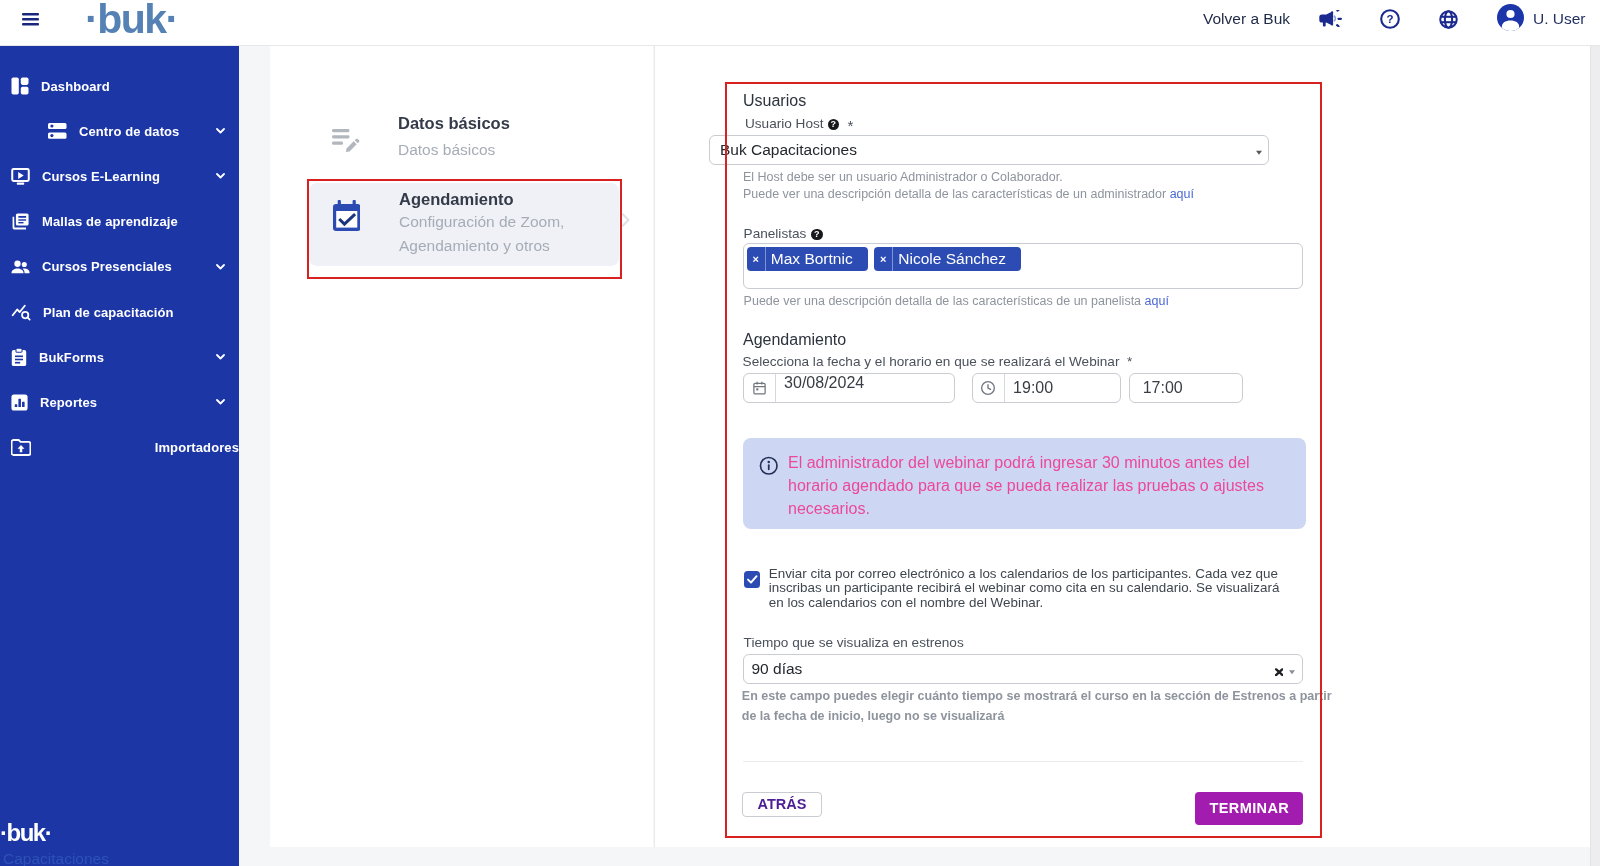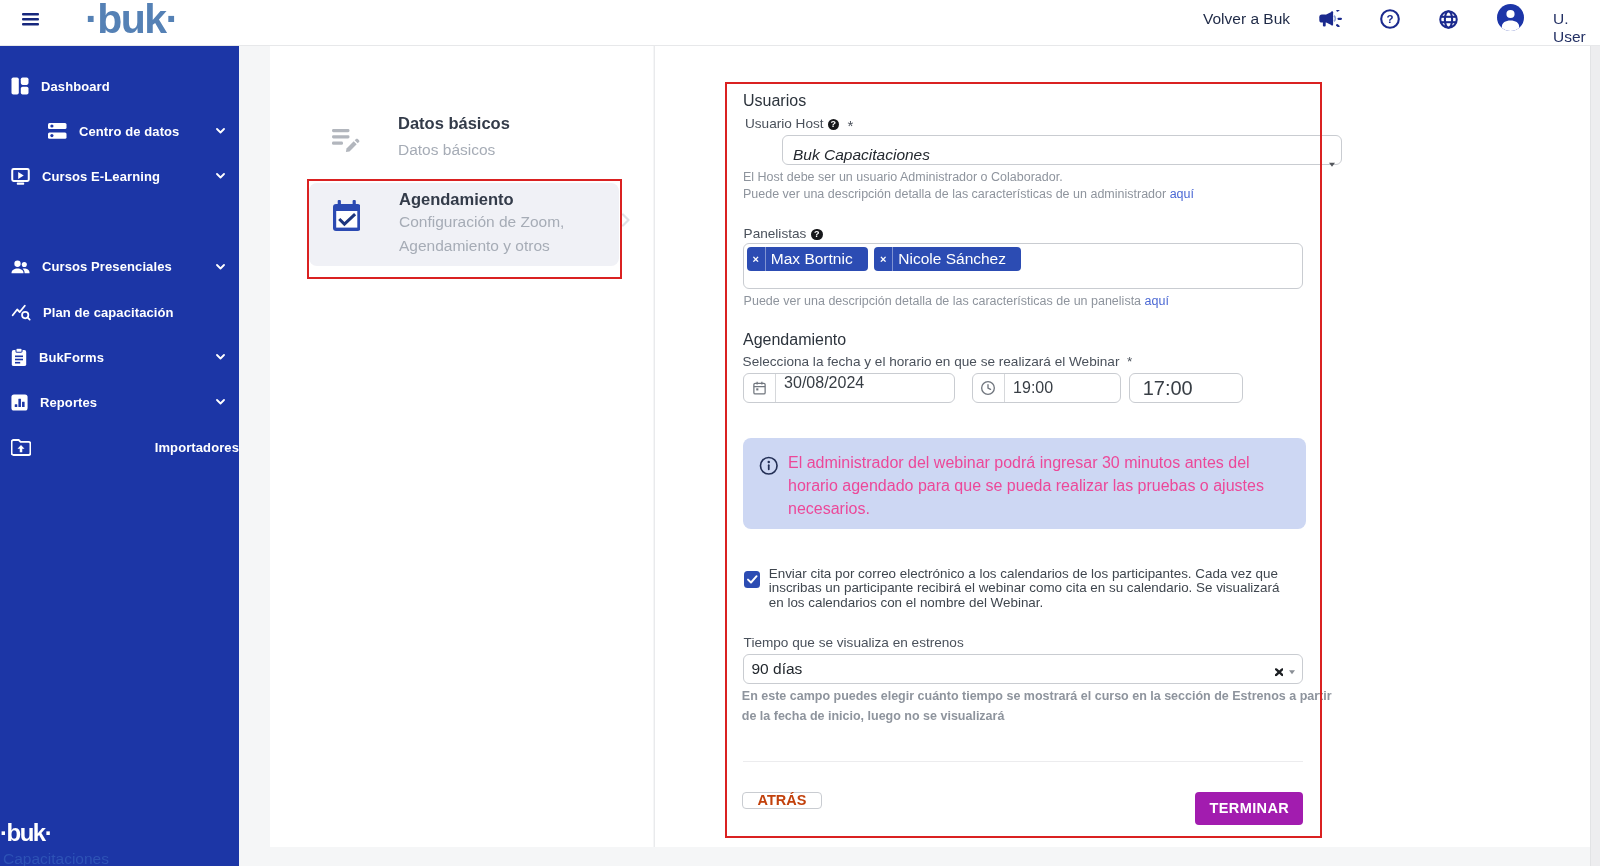--- a/index.html
+++ b/index.html
@@ -64,21 +64,21 @@
 <svg class="abs" style="left:1497px;top:4px;z-index:6" width="27" height="27" viewBox="0 0 27 27">
   <defs>
       <clipPath id="avc">
         <circle cx="13.5" cy="13.5" r="13.5"></circle>
       </clipPath>
     </defs>
   <circle cx="13.5" cy="13.5" r="13.5" fill="#1c35a8"></circle>
   <circle cx="13.5" cy="10" r="4.1" fill="#fff"></circle>
   <path clip-path="url(#avc)" d="M13.5 16.6 c-5 0-8.6 2.4-8.6 5.6 v5.5 h17.2 v-5.5 c0-3.2-3.6-5.6-8.6-5.6 z" fill="#fff"></path>
 </svg>
-<div class="abs" style="left:1533px;top:10px;z-index:6;font-size:15.5px;color:#233064;margin-left:20px;">U. User</div>
+<div class="abs" style="left:1533px;top:10px;z-index:6;font-size:15.5px;color:#233064;">U. User</div>
 
 <div class="abs mainbg"></div>
 <div class="abs" style="left:1590px;top:46px;width:10px;height:820px;background:#ededef;border-left:1px solid #e2e3e5;"></div>
 <div class="abs card" style="left:270px;top:46px;width:383px;height:801px;"></div>
 <div class="abs" style="left:653.5px;top:46px;width:1px;height:801px;background:#e9eaec;"></div>
 <div class="abs card" style="left:654.5px;top:46px;width:935.5px;height:801px;"></div>
 
 <div class="abs sidebar">
   <div class="sideitem" style="top:17.5px;">
     <svg width="18" height="18" viewBox="0 0 18 18">
@@ -103,20 +103,30 @@
   <div class="sideitem" style="top:107.9px;">
     <svg width="19" height="17" viewBox="0 0 24 22">
         <rect x="1.3" y="1.3" width="21.4" height="15.4" rx="1.8" fill="none" stroke="#fff" stroke-width="2.6"></rect>
         <path d="M9 5.3 l7.2 4.4 -7.2 4.4 z" fill="#fff"></path>
         <rect x="7.2" y="18.9" width="9.6" height="2.7" rx="0.8" fill="#fff"></rect>
       </svg>
     <span class="lbl">Cursos E-Learning</span>
     <svg class="chev" width="9" height="6" viewBox="0 0 9 6">
         <polyline points="1,1 4.5,4.5 8,1" fill="none" stroke="#fff" stroke-width="1.8" stroke-linecap="round" stroke-linejoin="round"></polyline>
       </svg>
+  </div>
+  <div class="sideitem" style="top:153.1px;">
+    <svg width="19" height="19" viewBox="0 0 24 24">
+        <path d="M4 6 H2 v14 a2 2 0 0 0 2 2 h15 v-2.3 H4.3 z" fill="#fff"></path>
+        <rect x="6.2" y="1.8" width="16" height="15.4" rx="2" fill="#fff"></rect>
+        <rect x="9.3" y="5" width="9.8" height="2.3" fill="#1c36a6"></rect>
+        <rect x="9.3" y="9.2" width="9.8" height="1.8" fill="#1c36a6"></rect>
+        <rect x="9.3" y="12.6" width="6.5" height="1.8" fill="#1c36a6"></rect>
+      </svg>
+    <span class="lbl">Mallas de aprendizaje</span>
   </div>
   <div class="sideitem" style="top:198.3px;">
     <svg width="19" height="14" viewBox="0 0 24 17">
         <circle cx="8.2" cy="4.4" r="4" fill="#fff"></circle>
         <circle cx="16.8" cy="5.4" r="3.2" fill="#fff"></circle>
         <path d="M.6 16.4 c0-4 3.8-5.9 7.6-5.9 s7.6 1.9 7.6 5.9 z" fill="#fff"></path>
         <path d="M17.2 16.4 c0-2.6-1-4.4-2.6-5.6 .7-.2 1.5-.3 2.2-.3 3.2 0 6.6 1.6 6.6 5 v.9 z" fill="#fff"></path>
       </svg>
     <span class="lbl">Cursos Presenciales</span>
     <svg class="chev" width="9" height="6" viewBox="0 0 9 6">
@@ -194,21 +204,21 @@
 <div class="abs" style="left:399px;top:190px;font-size:16.5px;font-weight:700;color:#333b49;">Agendamiento</div>
 <div class="abs" style="left:399px;top:209.7px;font-size:15.5px;line-height:24.7px;color:#a6acb6;">Configuración de Zoom,<br>Agendamiento y otros</div>
 
 <div class="abs redbox" style="left:725px;top:82px;width:597px;height:756px;"></div>
 
 <div class="abs" style="left:743px;top:91.7px;font-size:16px;color:#2c333c;">Usuarios</div>
 <div class="abs label" style="left:745px;top:116.1px;">Usuario Host</div>
 <div class="abs qbadge" style="left:827.5px;top:118.7px;">?</div>
 <div class="abs" style="left:847.5px;top:117px;font-size:15px;color:#4a515b;">*</div>
 
-<div class="abs inp" style="left:782px;top:134.5px;width:560px;height:30px;display:flex;align-items:flex-end;padding:0 6px 0 10px;font-style:italic;">
+<div class="abs inp" style="left:709px;top:134.5px;width:560px;height:30px;display:flex;align-items:center;padding:0 6px 0 10px;">
   <span style="font-size:15.5px;color:#23282e;">Buk Capacitaciones</span>
   <span class="caret" style="margin-left:auto;transform:translateY(2.8px);"></span>
 </div>
 <div class="abs help" style="left:743px;top:169.9px;">El Host debe ser un usuario Administrador o Colaborador.</div>
 <div class="abs help" style="left:743px;top:187px;">Puede ver una descripción detalla de las características de un administrador <span class="link">aquí</span></div>
 
 <div class="abs label" style="left:743.6px;top:226.2px;">Panelistas</div>
 <div class="abs qbadge" style="left:811px;top:228.5px;">?</div>
 <div class="abs inp" style="left:742.5px;top:242.8px;width:560px;height:46.3px;"></div>
 <div class="tag" style="left:746.8px;top:246.6px;width:121.6px;height:24.5px;">
@@ -241,21 +251,21 @@
   <span style="width:32px;display:flex;align-items:center;justify-content:center;align-self:stretch;border-right:1px solid #d6d8db;">
     <svg width="16" height="16" viewBox="0 0 24 24">
         <circle cx="12" cy="12" r="9.5" fill="none" stroke="#70767e" stroke-width="2"></circle>
         <polyline points="12,7 12,12 15.8,14" fill="none" stroke="#70767e" stroke-width="2" stroke-linecap="round"></polyline>
       </svg>
   </span>
   <span style="margin-left:8.5px;font-size:16px;color:#383e45;">19:00</span>
 </div>
 
 <div class="abs inp" style="left:1128.7px;top:373.2px;width:114.4px;height:30px;display:flex;align-items:center;">
-  <span style="margin-left:13px;font-size:20px;color:#383e45;">17:00</span>
+  <span style="margin-left:13px;font-size:16px;color:#383e45;">17:00</span>
 </div>
 
 <div class="abs" style="left:742.8px;top:437.9px;width:562.9px;height:91.5px;background:#cdd7f3;border-radius:8px;"></div>
 <svg class="abs" style="left:758.5px;top:455.7px;" width="19.5" height="19.5" viewBox="0 0 24 24">
   <circle cx="12" cy="12" r="10.2" fill="none" stroke="#232f55" stroke-width="2"></circle>
   <circle cx="12" cy="7.4" r="1.5" fill="#232f55"></circle>
   <rect x="10.9" y="10.2" width="2.2" height="7.2" rx="1.1" fill="#232f55"></rect>
 </svg>
 <div class="abs" style="left:788px;top:452.2px;font-size:16px;line-height:22.8px;color:#ec4899;">El administrador del webinar podrá ingresar 30 minutos antes del<br>horario agendado para que se pueda realizar las pruebas o ajustes<br>necesarios.</div>
 
@@ -272,14 +282,14 @@
   <svg style="margin-left:auto;transform:translateY(3.2px);" width="8.5" height="8" viewBox="0 0 8.5 8">
       <line x1="1" y1="1" x2="7.5" y2="7" stroke="#1e2125" stroke-width="2.4" stroke-linecap="round"></line>
       <line x1="7.5" y1="1" x2="1" y2="7" stroke="#1e2125" stroke-width="2.4" stroke-linecap="round"></line>
     </svg>
   <span class="caret" style="margin-left:5.5px;transform:translateY(3.2px);border-left-width:3.6px;border-right-width:3.6px;border-top-width:4.6px;border-top-color:#8a8f96;"></span>
 </div>
 <div class="abs help" style="left:741.8px;top:686.2px;line-height:20.3px;font-weight:bold;">En este campo puedes elegir cuánto tiempo se mostrará el curso en la sección de Estrenos a partir<br>de la fecha de inicio, luego no se visualizará</div>
 
 <div class="abs" style="left:742.9px;top:761.4px;width:560.4px;height:1px;background:#ececee;"></div>
 
-<div class="abs" style="left:741.7px;top:791.9px;width:80.5px;height:17px;background:#fff;border:1px solid #c9ccd1;border-radius:4px;display:flex;align-items:center;justify-content:center;font-size:14.5px;font-weight:700;color:#c2410c;">ATRÁS</div>
+<div class="abs" style="left:741.7px;top:791.9px;width:80.5px;height:25px;background:#fff;border:1px solid #c9ccd1;border-radius:4px;display:flex;align-items:center;justify-content:center;font-size:14.5px;font-weight:700;color:#4c1d95;">ATRÁS</div>
 <div class="abs" style="left:1195.4px;top:791.9px;width:107.9px;height:32.8px;background:#a21caf;border-radius:4px;display:flex;align-items:center;justify-content:center;font-size:14.5px;font-weight:700;color:#fff;letter-spacing:.4px;">TERMINAR</div>
 
 </body></html>

